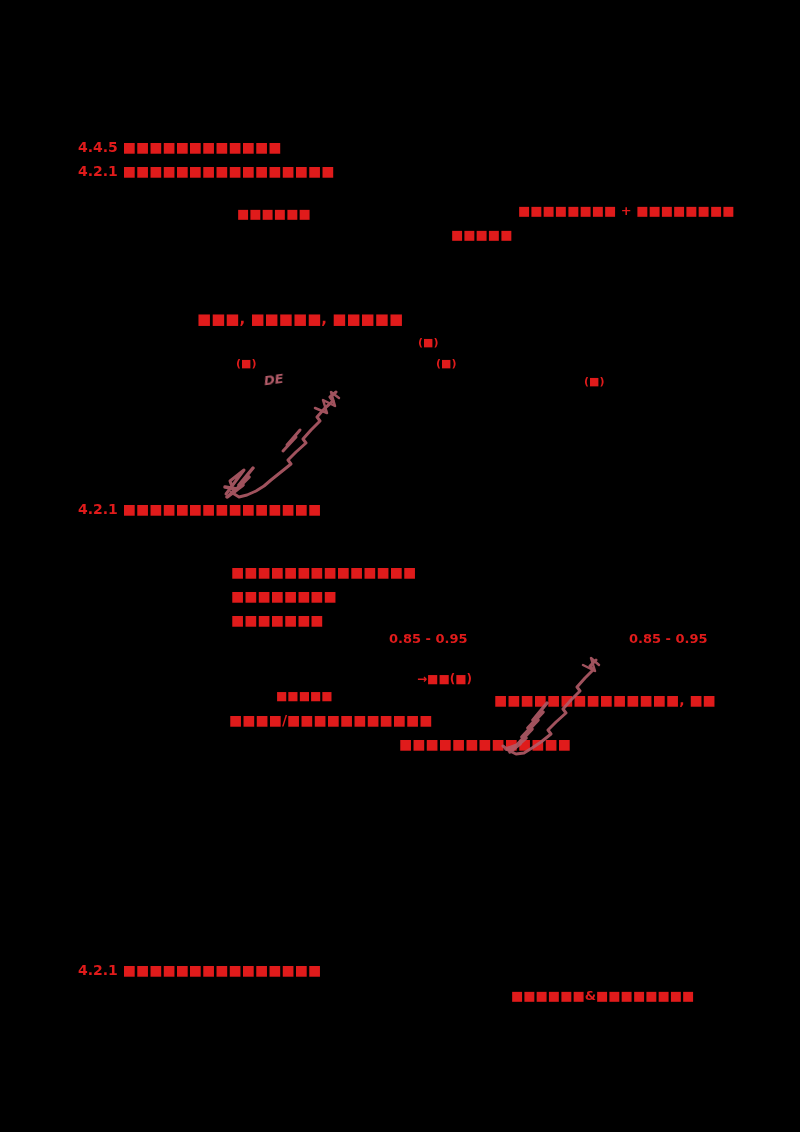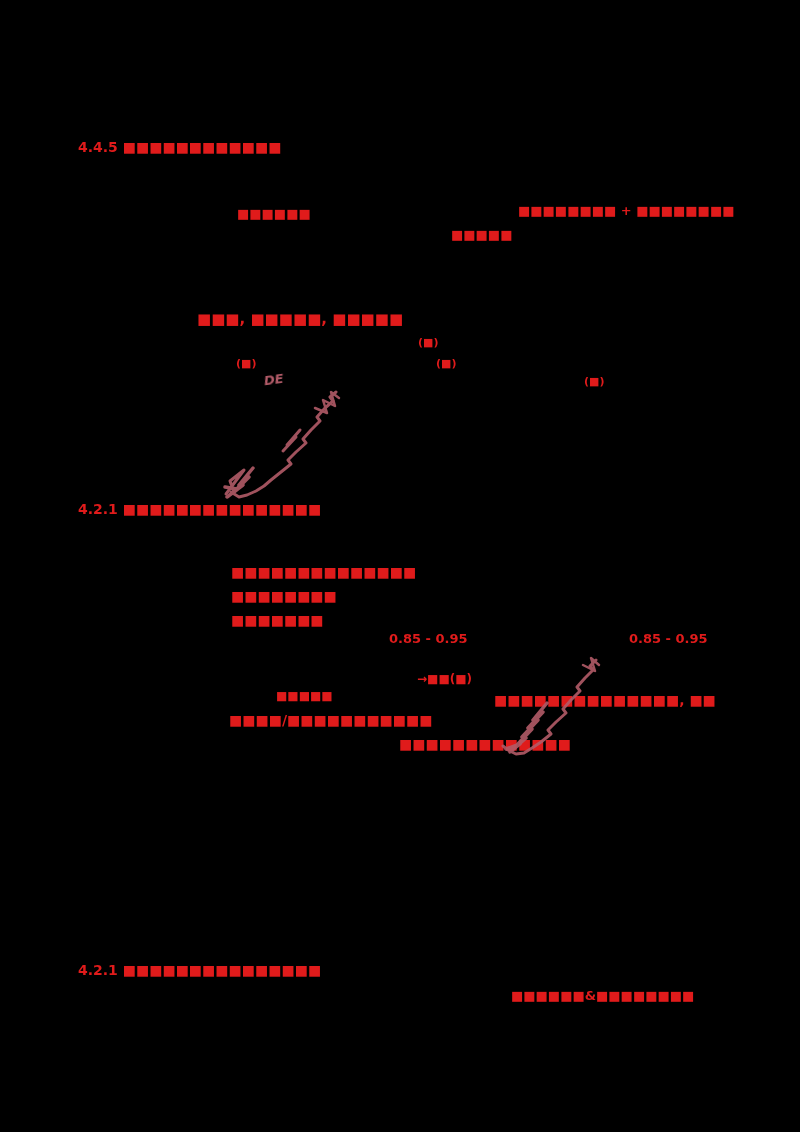--- a/index.html
+++ b/index.html
@@ -39,20 +39,21 @@
     pointer-events:none;
     filter:blur(.4px);
   }
 </style>
 </head>
 <body>
 
 <div class="page">
 
   <div class="t" style="left:78px;top:140px;font-size:14px;">4.4.5 ■■■■■■■■■■■■</div>
+  <div class="t" style="left:78px;top:164px;font-size:14px;">4.2.1 ■■■■■■■■■■■■■■■■</div>
 
   <div class="t" style="left:237px;top:207px;font-size:13px;">■■■■■■</div>
   <div class="t" style="left:518px;top:204px;font-size:13px;">■■■■■■■■ + ■■■■■■■■</div>
   <div class="t" style="left:451px;top:228px;font-size:13px;">■■■■■</div>
 
   <div class="t" style="left:197px;top:311px;font-size:15px;">■■■, ■■■■■, ■■■■■</div>
 
   <div class="t" style="left:418px;top:337px;font-size:11px;">(■)</div>
   <div class="t" style="left:236px;top:358px;font-size:11px;">(■)</div>
   <div class="t" style="left:436px;top:358px;font-size:11px;">(■)</div>

